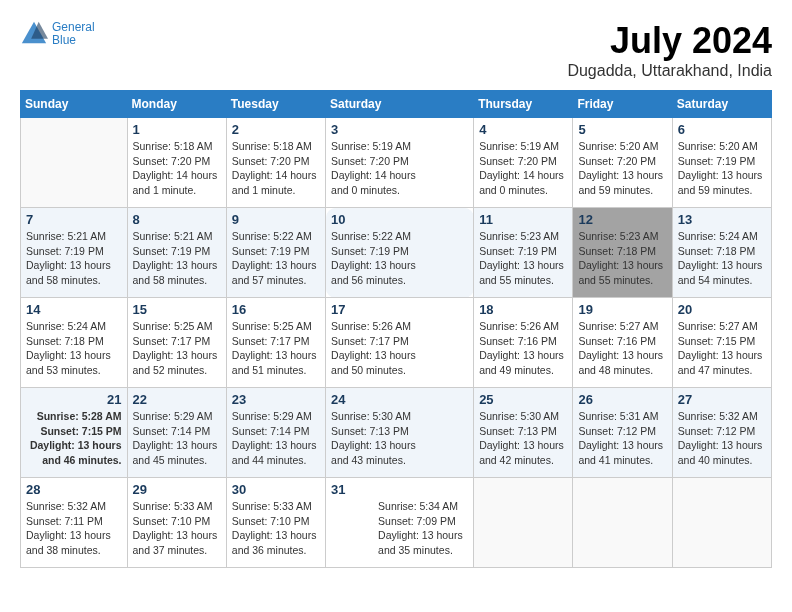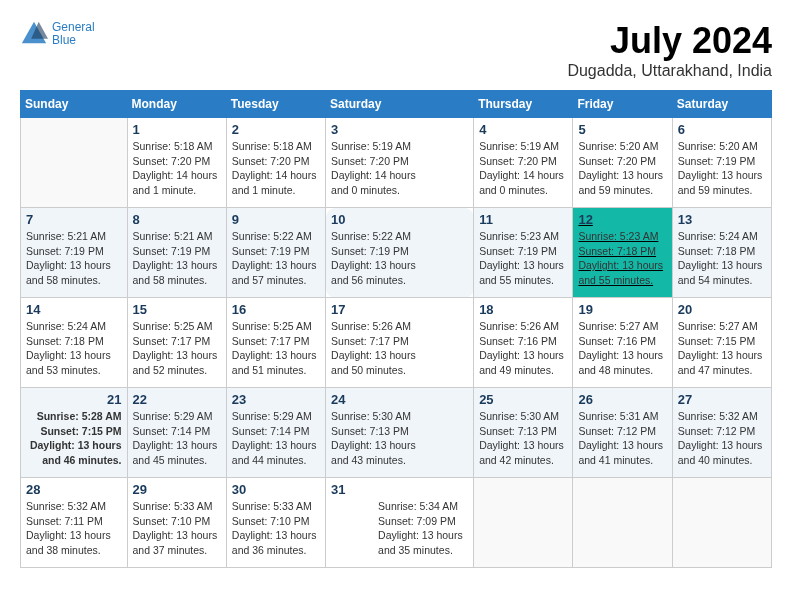--- a/index.html
+++ b/index.html
@@ -196,21 +196,21 @@
 Daylight: 13 hours
 and 56 minutes.</div>
         </td>
         <td style="background: rgb(240, 245, 250);">
           <span class="day-num">11</span>
           <div class="day-info" style="white-space: pre-line;">Sunrise: 5:23 AM
 Sunset: 7:19 PM
 Daylight: 13 hours
 and 55 minutes.</div>
         </td>
-        <td style="background: #14b8a6; text-decoration: underline;">
+        <td style="background: #a3a3a3;">
           <span class="day-num">12</span>
           <div class="day-info" style="white-space: pre-line;">Sunrise: 5:23 AM
 Sunset: 7:18 PM
 Daylight: 13 hours
 and 55 minutes.</div>
         </td>
         <td style="background: rgb(240, 245, 250);">
           <span class="day-num">13</span>
           <div class="day-info" style="white-space: pre-line;">Sunrise: 5:24 AM
 Sunset: 7:18 PM

